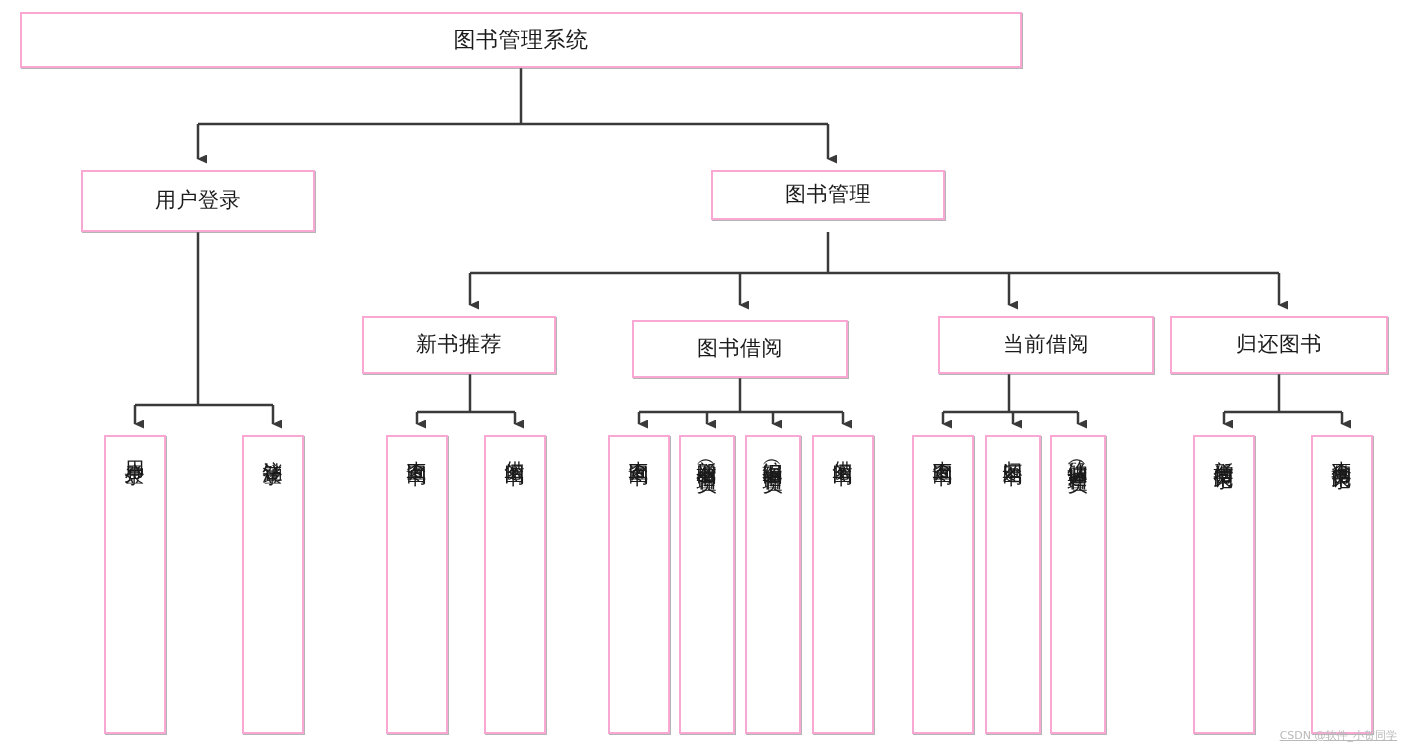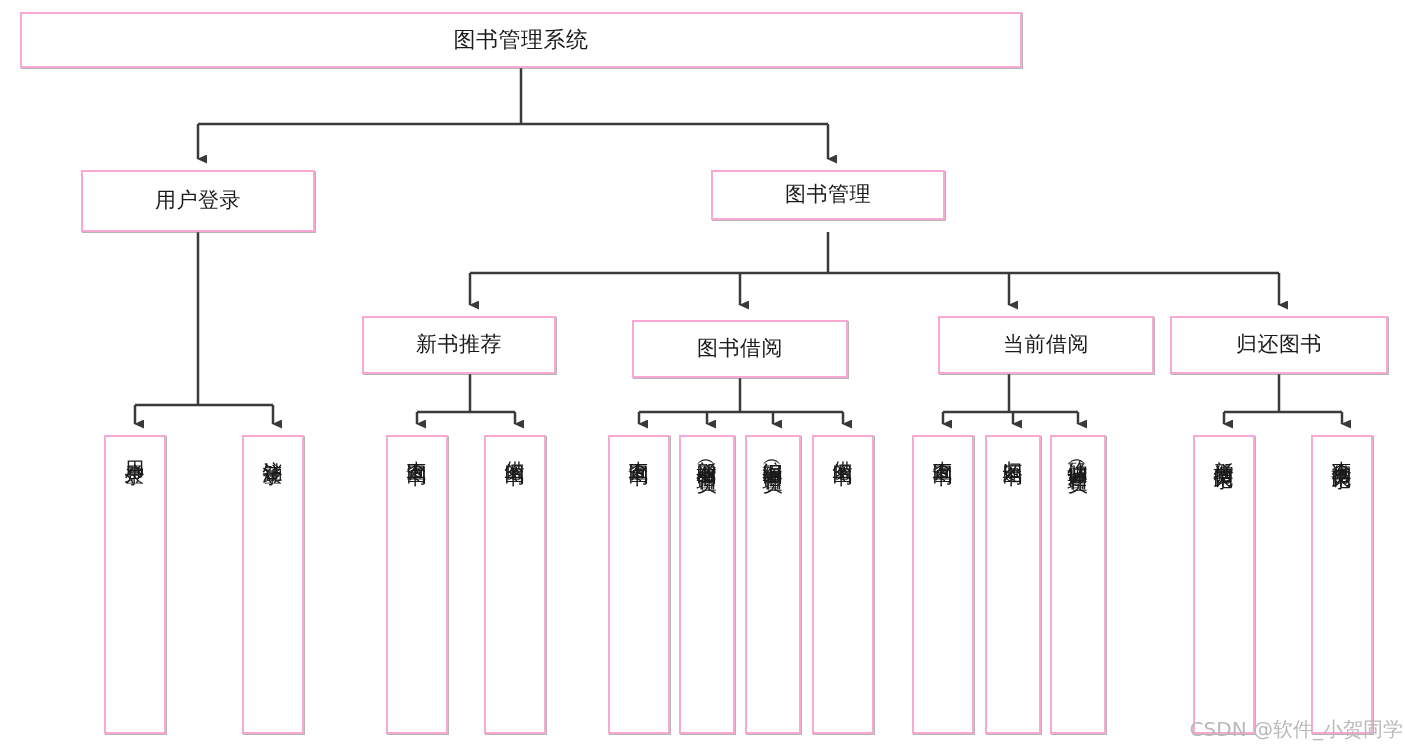--- a/index.html
+++ b/index.html
@@ -60,27 +60,28 @@
   .node.vertical .node-label {
     writing-mode: vertical-rl;
     text-orientation: upright;
     font-size: 20px;
     letter-spacing: 2px;
     line-height: 1.1;
     white-space: nowrap;
   }
   #watermark {
     position: absolute;
-    right: 2px;
+    right: 8px;
     bottom: 4px;
-    font-size: 20px;
+    font-size: 11px;
     color: #b9b9b9;
     z-index: 5;
     white-space: nowrap;
     font-family: "DejaVu Sans", "Liberation Sans", sans-serif;
+    text-decoration: underline;
   }
 </style>
 </head>
 <body>
 
 <div id="diagram-root">
 
   <svg id="edge-layer" viewBox="0 0 1405 747" width="1405" height="747" xmlns="http://www.w3.org/2000/svg">
     <defs>
       <marker id="arrowhead" markerWidth="9" markerHeight="10" refX="4.5" refY="9" orient="auto" markerUnits="userSpaceOnUse">

